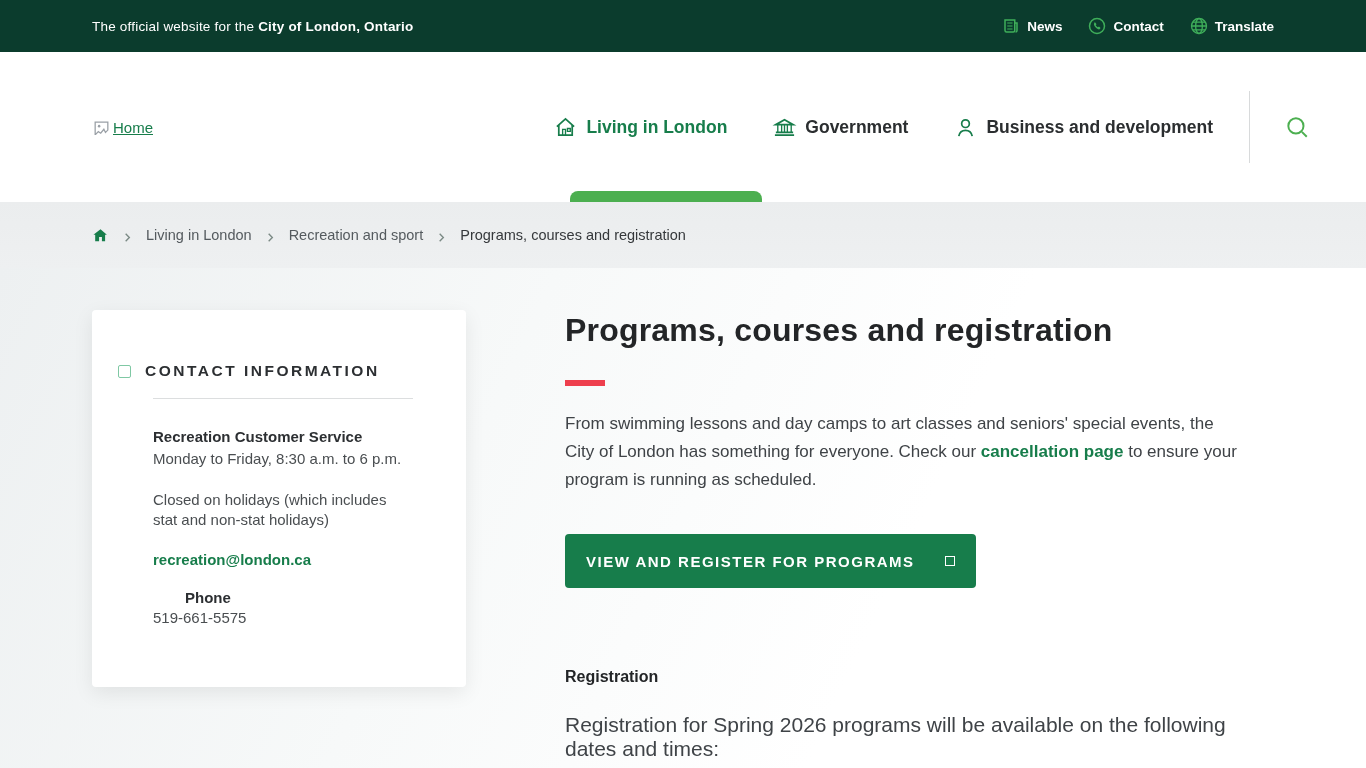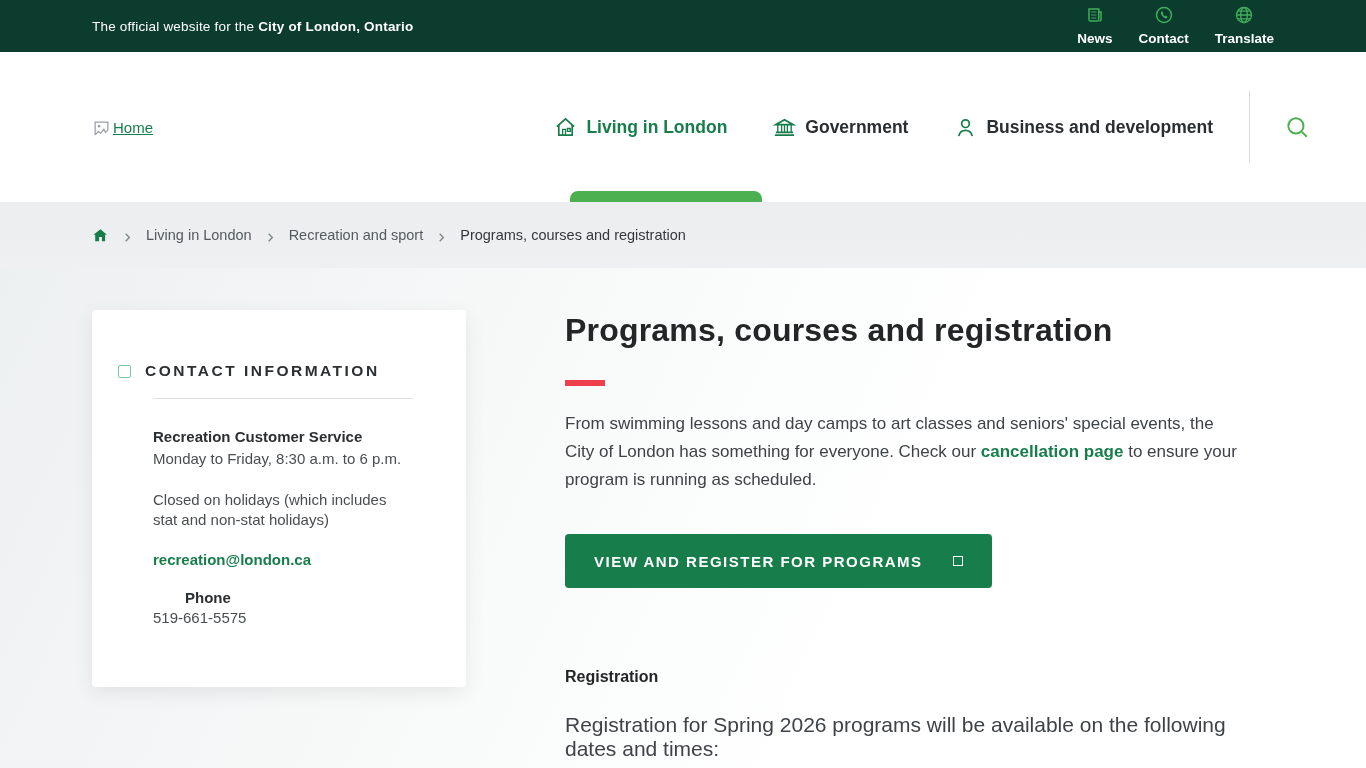--- a/index.html
+++ b/index.html
@@ -3,21 +3,21 @@
 <meta charset="utf-8">
 <style>
   * { margin:0; padding:0; box-sizing:border-box; }
   html,body { width:1366px; height:768px; overflow:hidden; font-family:"Liberation Sans", sans-serif; background:#fff; }
 
   
   .topbar { height:52px; background:#0b3c2d; display:flex; align-items:center; justify-content:space-between; padding:0 92px; }
   .tagline { color:#fff; font-size:13.5px; letter-spacing:.2px; }
   .tagline b { font-weight:bold; }
   .topbar-links { display:flex; align-items:center; gap:26px; }
-  .topbar-link { display:flex; align-items:center; gap:7px; color:#fff; font-size:13.5px; font-weight:bold; text-decoration:none; cursor:pointer;flex-direction:column; }
+  .topbar-link { display:flex; align-items:center; gap:7px; color:#fff; font-size:13.5px; font-weight:bold; text-decoration:none; cursor:pointer; }
   .tb-icon { width:18px; height:18px; display:block; }
 
   
   .site-header { position:relative; height:150px; background:#fff; display:flex; align-items:center; padding:0 52px 0 92px; }
   .logo { display:flex; align-items:flex-start; gap:2px; height:16px; overflow:hidden; cursor:pointer; text-decoration:none; }
   .logo-text { color:#177d4b; font-size:15px; text-decoration:underline; line-height:18px; }
   .main-nav { margin-left:auto; display:flex; align-items:center; gap:46px; }
   .nav-item { display:flex; align-items:center; gap:9px; font-size:17.5px; font-weight:bold; color:#2b2e30; text-decoration:none; cursor:pointer; }
   .nav-item.active { color:#177d4b; }
   .nav-icon { width:23px; height:23px; display:block; }
@@ -47,21 +47,21 @@
   .card-body .hours { margin-top:2px; }
   .card-body .closed { margin-top:21px; width:252px; }
   .email-link { display:inline-block; margin-top:20px; color:#177d4b; font-weight:bold; text-decoration:none; cursor:pointer; }
   .card-body .phone-label { font-weight:bold; color:#2c2f32; margin-top:18px;margin-left:32px; }
 
   .content { width:676px; padding-top:2px; }
   .page-title { font-size:32px; font-weight:bold; color:#232527; letter-spacing:.2px; }
   .accent-bar { width:40px; height:6px; background:#ee3f4d; margin-top:31px; }
   .intro { margin-top:24px; font-size:17px; line-height:28px; color:#3f4347; }
   .inline-link { color:#177d4b; font-weight:bold; text-decoration:none; cursor:pointer; }
-  .cta-btn { margin-top:40px; background:#177d4b; border:none; border-radius:4px; height:54px; padding:0 29px; display:flex; align-items:center; gap:30px; cursor:pointer; }
+  .cta-btn { margin-top:40px; background:#177d4b; border:none; border-radius:4px; height:54px; padding:0 21px; display:flex; align-items:center; gap:30px; cursor:pointer; }
   .cta-label { color:#fff; font-size:15px; font-weight:bold; letter-spacing:1.5px; }
   .cta-glyph { width:10px; height:10px; border:1.5px solid #fff; display:inline-block; }
   .section-heading { margin-top:80px; font-size:16px; font-weight:bold; color:#232527; }
   .reg-text { margin-top:27px; font-size:21px; color:#3f4347; }
 
   svg { overflow:visible; }
 </style>
 </head>
 <body>
 

